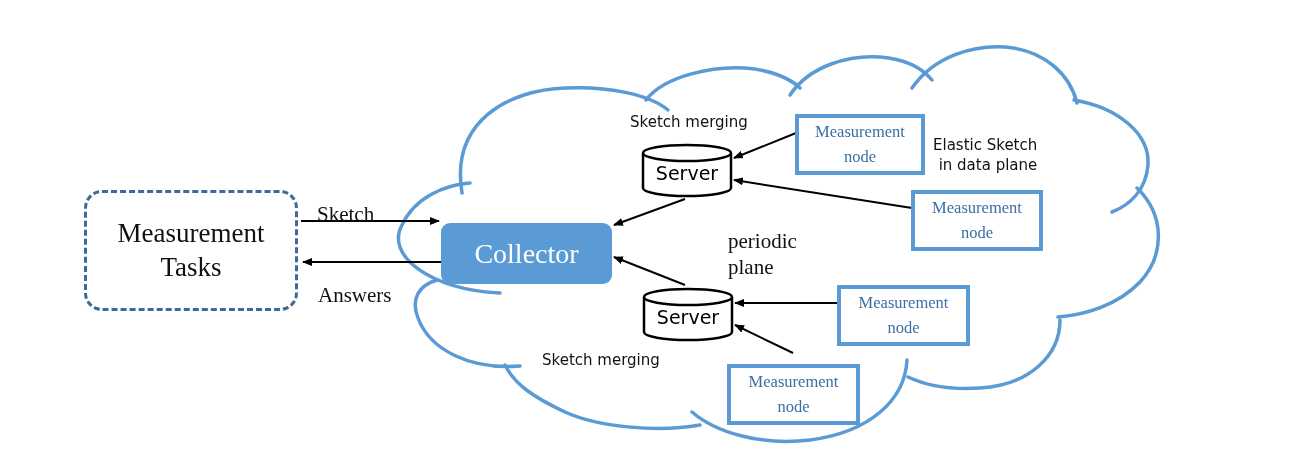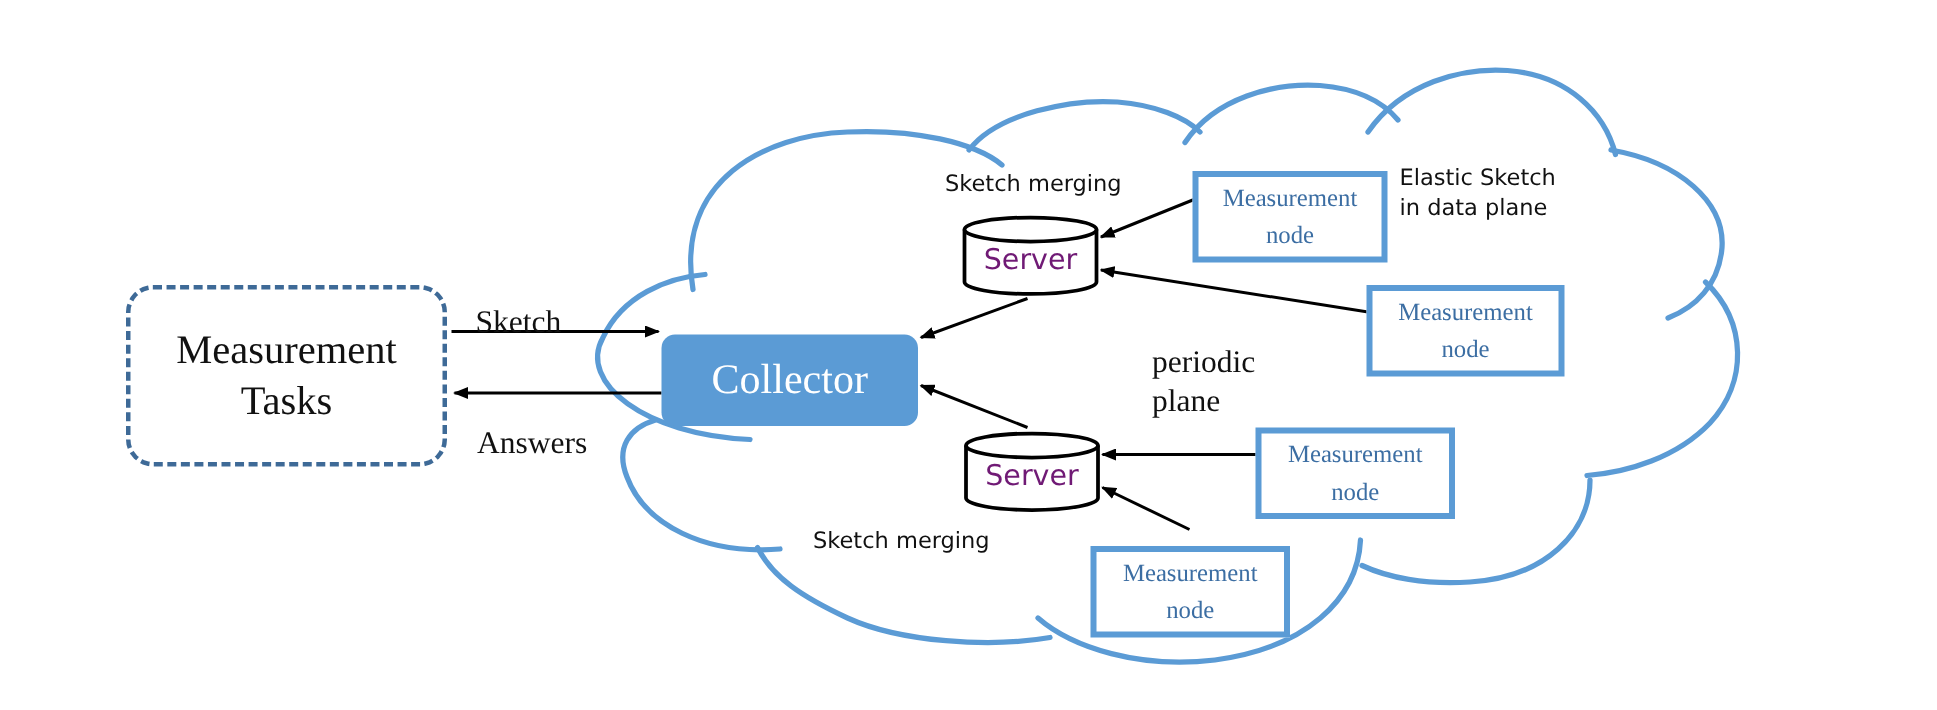--- a/index.html
+++ b/index.html
@@ -21,21 +21,21 @@
       display: flex; align-items: center; justify-content: center;
       color: #ffffff; font-size: 28px;
     }
     .node {
       box-sizing: border-box; border: 4px solid #5b9bd5; background: #fff;
       display: flex; flex-direction: column; align-items: center; justify-content: center;
       color: #3c6ea3; font-size: 16.5px; line-height: 1.5;
     }
     .label-sans { font-size: 15px; color: #111; white-space: nowrap; }
     .label-serif { font-size: 21px; color: #111; white-space: nowrap; }
-    .server-text { font-size: 19px; color: #701a75; }
+    .server-text { font-size: 19px; color: #000000; }
   </style>
 </head>
 <body>
 
 <svg id="canvas" xmlns="http://www.w3.org/2000/svg" width="1291" height="473" viewBox="0 0 1291 473">
   <defs>
     <marker id="ah" markerWidth="10" markerHeight="8" refX="9" refY="4" orient="auto" markerUnits="userSpaceOnUse">
       <path d="M0,0 L10,4 L0,8 Z" fill="#000"></path>
     </marker>
   </defs>
@@ -98,21 +98,21 @@
 <div class="abs collector serif">
   <span>Collector</span>
 </div>
 
 <div class="abs sans server-text" style="left:643px; top:162px; width:88px; text-align:center;">Server</div>
 <div class="abs sans server-text" style="left:644px; top:306px; width:88px; text-align:center;">Server</div>
 
 <div class="abs sans label-sans" style="left:630px; top:113px;">Sketch merging</div>
 <div class="abs sans label-sans" style="left:542px; top:351px;">Sketch merging</div>
 
-<div class="abs serif label-serif" style="left:768px; top:216px; line-height:1.25;">
+<div class="abs serif label-serif" style="left:728px; top:216px; line-height:1.25;">
   <div>periodic</div>
   <div>plane</div>
 </div>
 
 <div class="abs node serif" style="left:795px; top:102px; width:130px; height:61px;">
   <span>Measurement</span>
   <span>node</span>
 </div>
 <div class="abs node serif" style="left:911px; top:178px; width:132px; height:61px;">
   <span>Measurement</span>
@@ -120,16 +120,16 @@
 </div>
 <div class="abs node serif" style="left:837px; top:273px; width:133px; height:61px;">
   <span>Measurement</span>
   <span>node</span>
 </div>
 <div class="abs node serif" style="left:727px; top:352px; width:133px; height:61px;">
   <span>Measurement</span>
   <span>node</span>
 </div>
 
-<div class="abs sans label-sans" style="left:933px; top:108px; line-height:1.35;">
+<div class="abs sans label-sans" style="left:933px; top:135px; line-height:1.35;text-align:right;">
   <div>Elastic Sketch</div>
   <div>in data plane</div>
 </div>
 
 </body></html>

